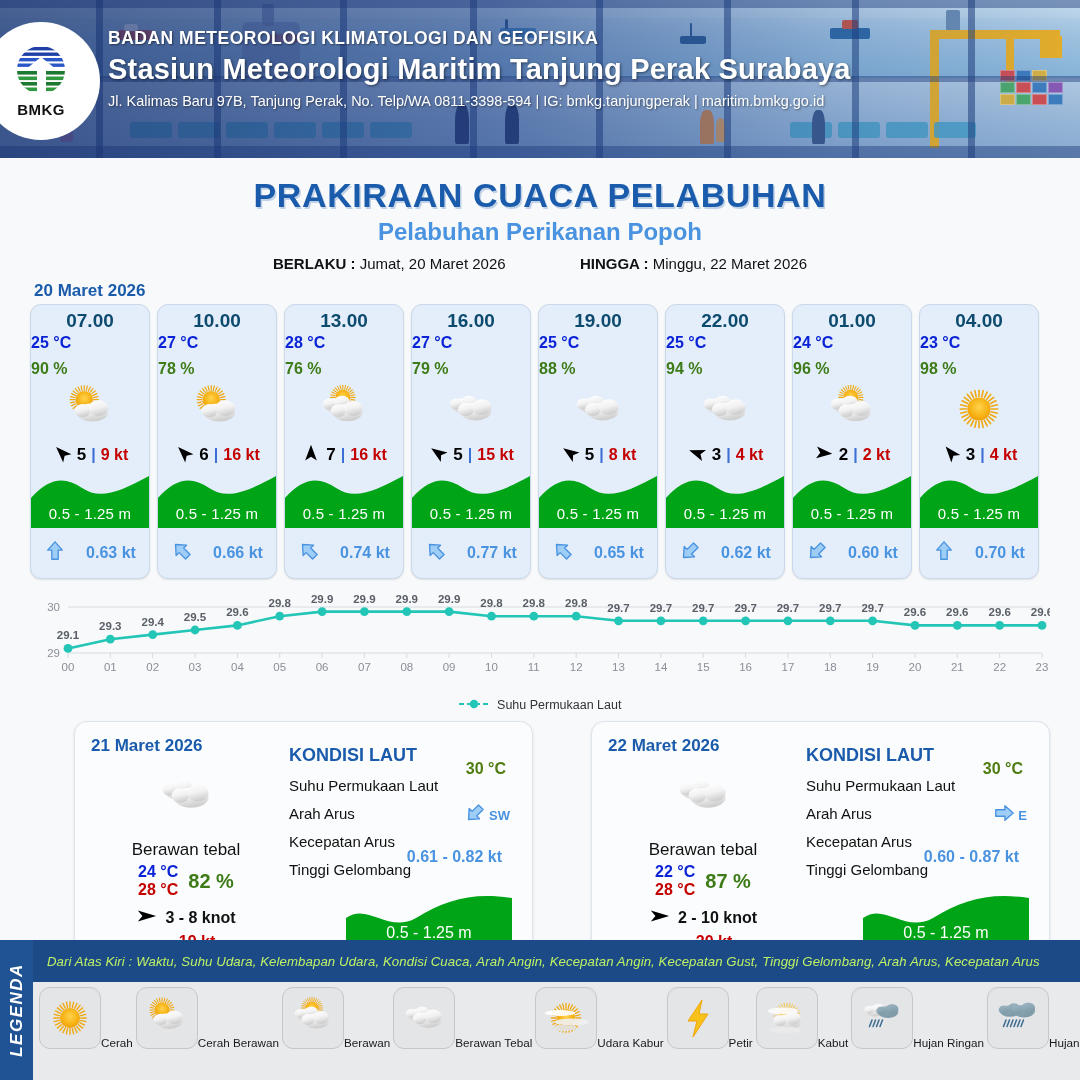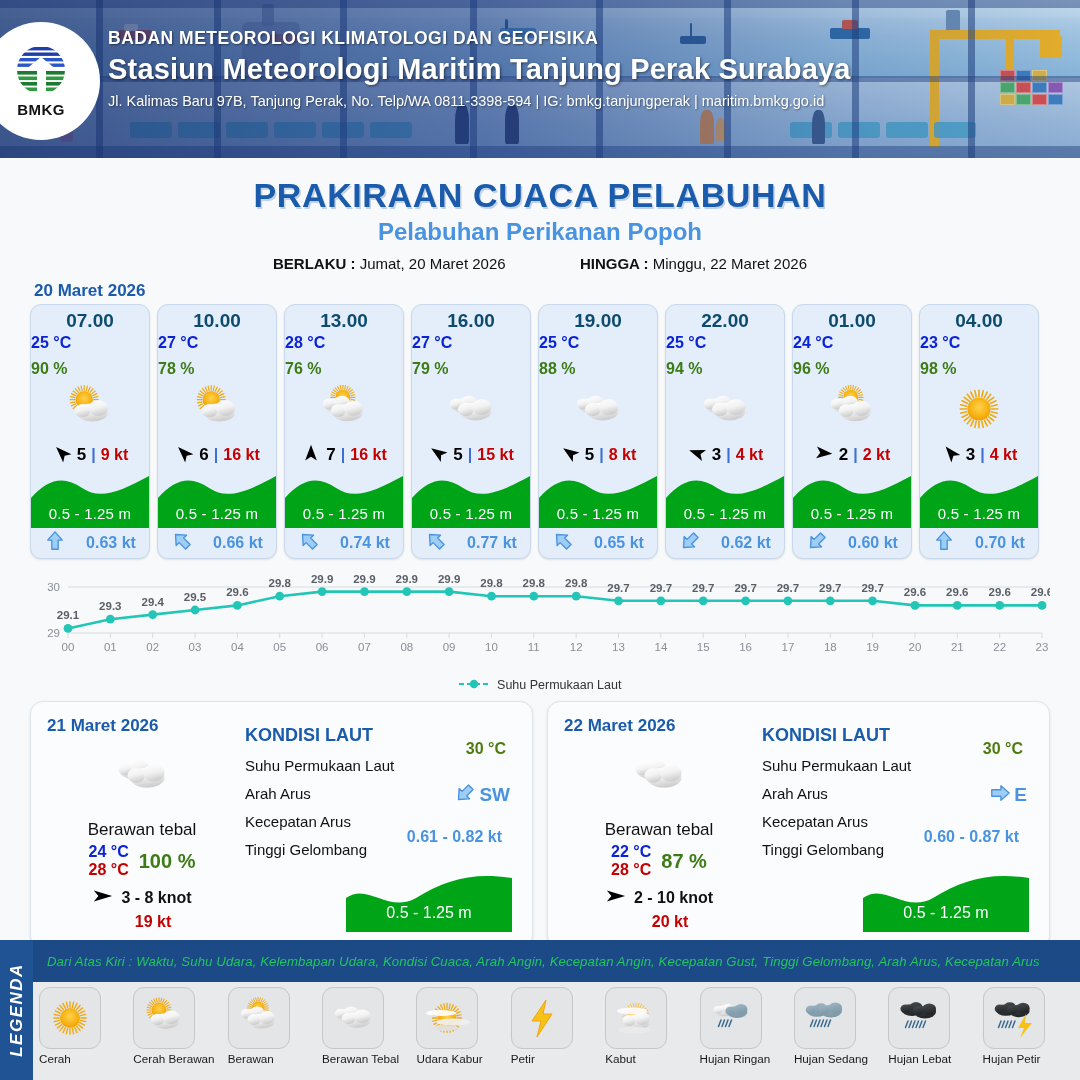--- a/index.html
+++ b/index.html
@@ -76,78 +76,79 @@
   .c-hum  { font-size:16px; font-weight:bold; color:#3d7b16; }
   .c-icon { height:62px; display:flex; align-items:center; justify-content:center; }
   .c-wind { display:flex; align-items:center; justify-content:center; gap:5px; height:32px; padding-bottom:2px; }
   .c-wdir { font-size:17px; font-weight:bold; color:#000; }
   .c-sep  { color:#3b6fd4; font-weight:bold; font-size:16px; }
   .c-gust { font-size:16px; font-weight:bold; color:#c40000; }
   .wave-wrap { position:relative; height:56px; }
   .wave-svg { display:block; width:100%; height:56px; }
   .wave-txt { position:absolute; left:0; right:0; bottom:6px; text-align:center;
               font-size:15px; color:#fff; font-weight:normal; letter-spacing:.2px; }
-  .c-cur { display:flex; align-items:center; justify-content:center; gap:20px; height:30px; }
+  .c-cur { display:flex; align-items:center; justify-content:center; gap:20px; height:50px; }
   .c-cur-val { font-size:16px; font-weight:bold; color:#4a93e0; }
 
   
   .chart-area { position:relative; width:1020px; height:105px; margin:12px auto 0; }
   .chart-svg { display:block; }
   .chart-legend { text-align:center; margin-top:2px; font-size:12.5px; color:#333; }
   .chart-legend .sw { display:inline-block; vertical-align:middle; margin-right:5px; }
 
   
   .panels { display:flex; gap:14px; padding:8px 30px 0; }
   .panel {
     flex:1; background:#fbfcfd; border:1px solid #dde5ec; border-radius:13px;
     box-shadow:0 1px 3px rgba(0,0,0,.10); height:248px; position:relative; padding:14px 16px;
     display:flex;
+    margin-left:44px;
   }
   .p-left { width:190px; position:relative; }
   .p-date { font-size:17px; font-weight:bold; color:#1a5bab; }
   .p-icon { height:62px; display:flex; align-items:center; justify-content:center; margin-top:8px;}
   .p-cond { font-size:17px; color:#111; margin-top:14px; text-align:center; }
   .p-temps { display:flex; align-items:center; justify-content:center; gap:10px; margin-top:3px; }
   .p-tcol { display:flex; flex-direction:column; }
   .p-tmin { font-size:16px; font-weight:bold; color:#0a23d6; }
   .p-tmax { font-size:16px; font-weight:bold; color:#c40000; }
   .p-hum  { font-size:20px; font-weight:bold; color:#3d7b16; }
   .p-wind { display:flex; align-items:center; justify-content:center; gap:7px; margin-top:8px; }
   .p-wtxt { font-size:16px; font-weight:bold; color:#111; }
   .p-gust { font-size:16px; font-weight:bold; color:#c40000; text-align:center; margin-top:4px; padding-left:22px;}
   .p-right { flex:1; position:relative; padding-left:8px; }
   .p-h { font-size:18px; font-weight:bold; color:#1a5bab; margin-top:9px; }
   .p-row { font-size:15px; color:#111; margin-top:11px; }
   .p-sst { position:absolute; right:10px; top:24px; font-size:16px; font-weight:bold; color:#4d7c0f; }
   .p-curdir { position:absolute; right:6px; top:66px; display:flex; align-items:center; gap:3px; }
-  .p-curdir-t { font-size:19px; font-weight:bold; color:#4a93e0; }
+  .p-curdir-t { font-size:13px; font-weight:bold; color:#4a93e0; }
   .p-curspd { position:absolute; right:14px; top:112px; font-size:16px; font-weight:bold; color:#4a93e0; }
   .p-wavebox { position:absolute; right:4px; bottom:2px; width:166px; height:64px; }
   .p-wavetxt { position:absolute; left:0; right:0; bottom:10px; text-align:center; color:#fff; font-size:16px; }
 
   
   .legendbar { position:absolute; left:0; bottom:0; width:1080px; height:140px; }
   .legend-side {
     position:absolute; left:0; top:0; width:33px; height:140px;
     background:#1f5394; display:flex; align-items:center; justify-content:center;
   }
   .legend-side span {
     transform:rotate(-90deg); white-space:nowrap; color:#fff;
     font-size:17px; font-weight:bold; font-style:italic; letter-spacing:1.5px;
   }
   .legend-top {
     position:absolute; left:33px; top:0; width:1047px; height:42px;
     background:#1b4a87; display:flex; align-items:center;
   }
-  .legend-top span { color:#22c55e; font-size:13.2px; font-style:italic; padding-left:14px; letter-spacing:.1px; }
+  .legend-top span { color:#bef264; font-size:13.2px; font-style:italic; padding-left:14px; letter-spacing:.1px; }
   .legend-items {
     position:absolute; left:33px; top:42px; width:1047px; height:98px;
     background:#e9eaec; display:flex; align-items:flex-start; padding:5px 6px 0 6px; gap:3px;
   }
-  .leg-item { flex:1; display:flex; flex-direction:column; align-items:flex-start; }
+  .leg-item { flex:1; display:flex; flex-direction:row; align-items:flex-end; }
   .leg-box {
     width:62px; height:62px; border:1px solid #c6c7ca; border-radius:11px;
     background:#e4e5e7; display:flex; align-items:center; justify-content:center;
   }
   .leg-lbl { font-size:11.7px; color:#1a1a1a; margin-top:3px; white-space:nowrap; }
 </style>
 </head>
 <body>
 
 <div class="header">
@@ -1035,21 +1036,21 @@
               <ellipse cx="10" cy="-7" rx="16" ry="13" fill="url(#cgberawan-tebal-icon64)"></ellipse>
             </g>
           </svg>
         </div>
       <div class="p-cond">Berawan tebal</div>
       <div class="p-temps">
         <div class="p-tcol">
           <span class="p-tmin">24 °C</span>
           <span class="p-tmax">28 °C</span>
         </div>
-        <span class="p-hum">100 %</span>
+        <span class="p-hum">82 %</span>
       </div>
       <div class="p-wind">
         <span><svg width="22" height="18" viewBox="0 0 24 18">
               <path d="M2 3 L22 9 L2 15 L7 9 Z" fill="#000"></path>
             </svg></span>
         <span class="p-wtxt">3  - 8 knot</span>
       </div>
       <div class="p-gust">19 kt</div>
     </div>
     <div class="p-right">

